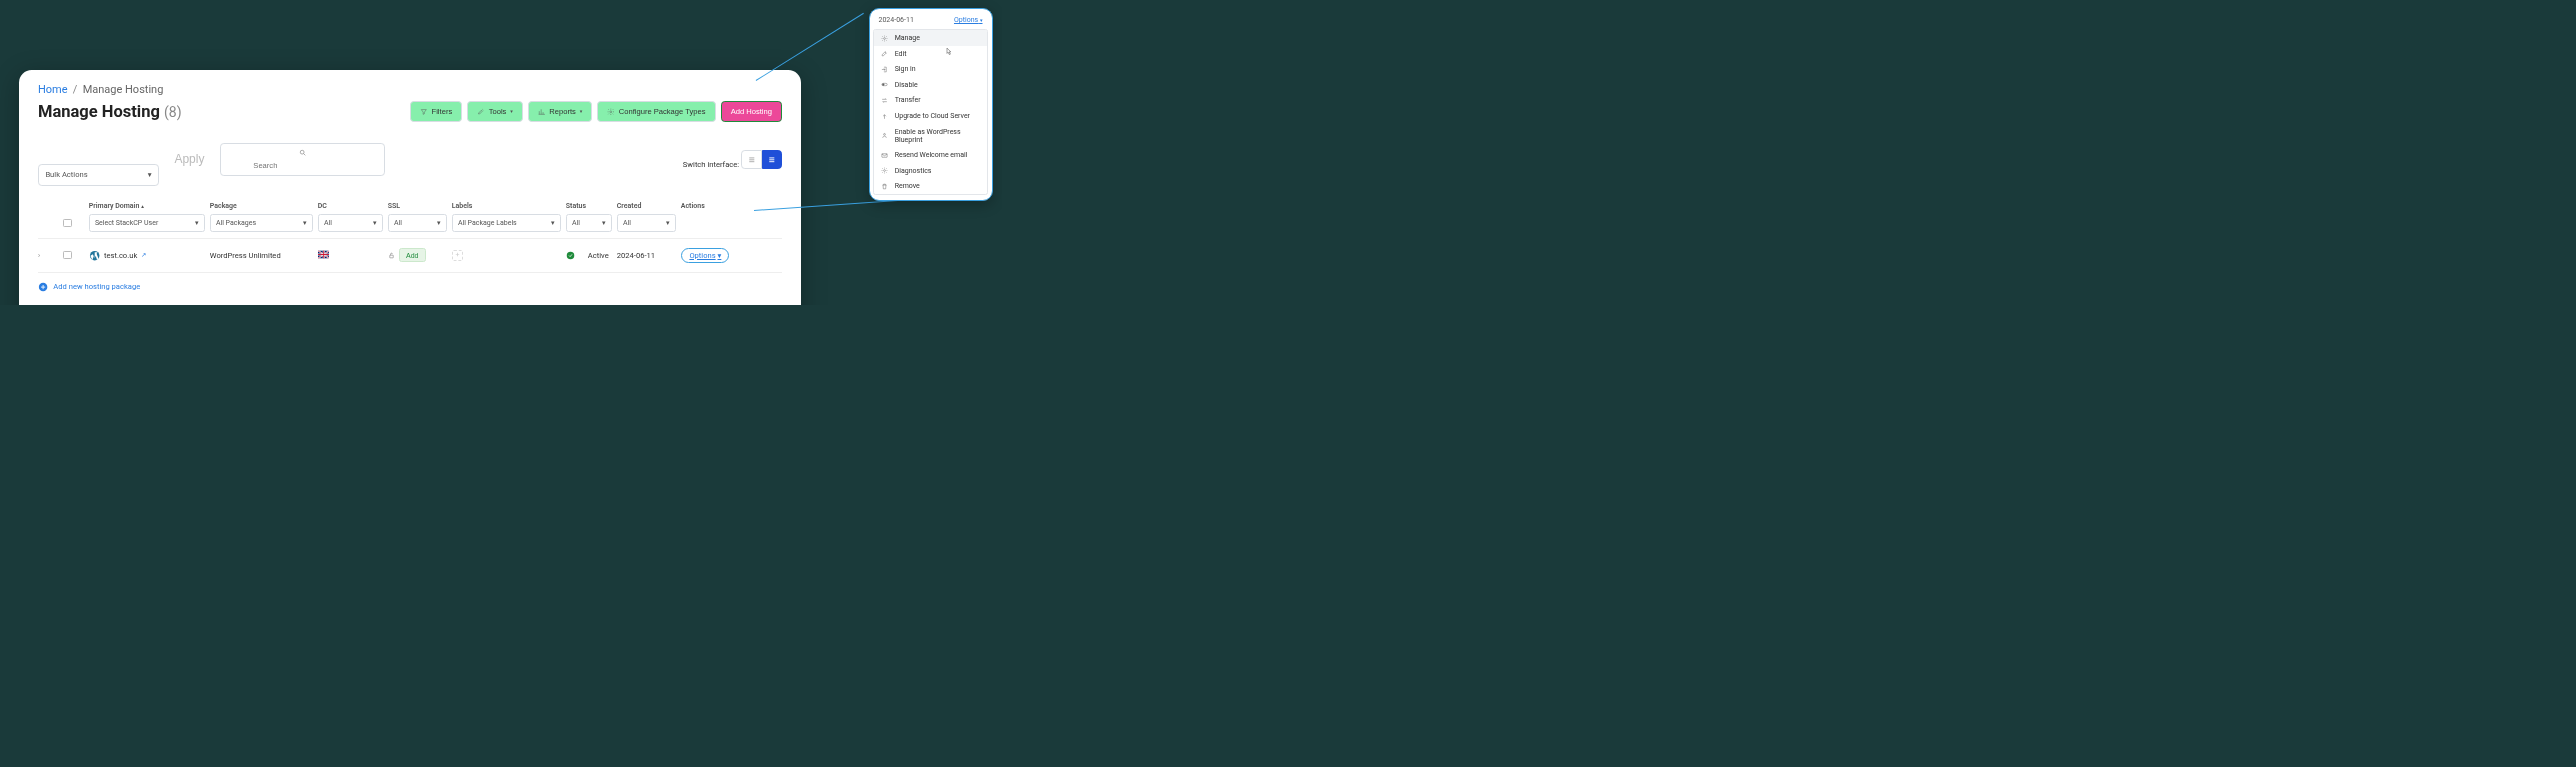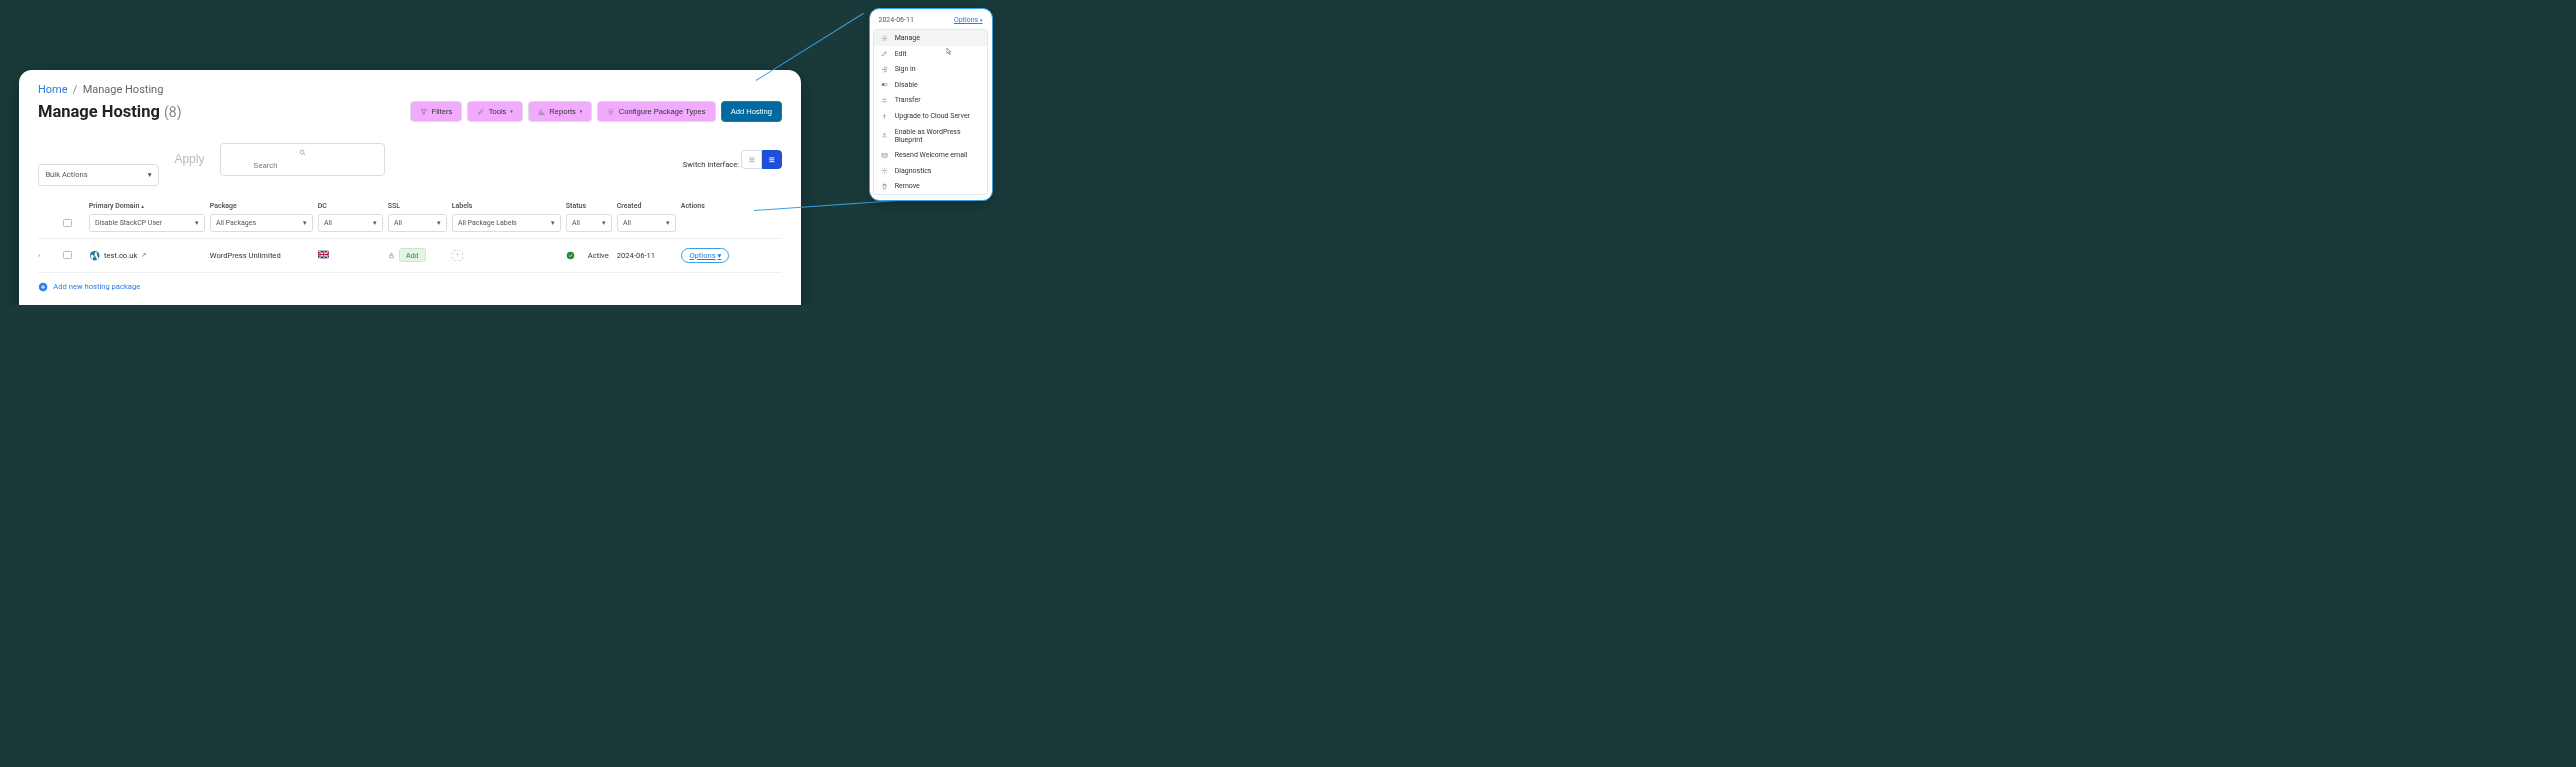--- a/index.html
+++ b/index.html
@@ -15,22 +15,22 @@
   box-shadow: 0 6.4px 25.4px rgba(0,0,0,0.3);
 }
 .breadcrumb { font-size: 11px; margin-bottom: 5.1px; }
 .breadcrumb a { color: #2a7de1; text-decoration: none; }
 .breadcrumb .sep { color: #888; margin: 0 2.5px; }
 .breadcrumb .curr { color: #666; }
 .header-row { display: flex; align-items: center; justify-content: space-between; margin-bottom: 11.4px; }
 .title { font-size: 16.5px; font-weight: 700; color: #222; }
 .title .count { color: #888; font-weight: 400; font-size: 14px; }
 .btn-row { display: flex; gap: 5.1px; }
-.btn { border: 0.6px solid #d8dde3; background: #f0abfc; border-radius: 3.8px; padding: 5.1px 9px; font-size: 7.6px; color: #333; cursor: pointer; display: inline-flex; align-items: center; gap: 3.8px; }
-.btn-primary { background: #0369a1; color: #fff; border-color: #1f8b3b; font-weight: 500; }
+.btn { border: 0.6px solid #d8dde3; background: #86efac; border-radius: 3.8px; padding: 5.1px 9px; font-size: 7.6px; color: #333; cursor: pointer; display: inline-flex; align-items: center; gap: 3.8px; }
+.btn-primary { background: #ec4899; color: #fff; border-color: #1f8b3b; font-weight: 500; }
 .btn .caret { font-size: 5.1px; color: #555; }
 .toolbar { display: flex; align-items: center; justify-content: space-between; margin-bottom: 10.2px; }
 .tb-left { display: flex; gap: 6.4px; align-items: center; }
 .select-like { border: 0.6px solid #d8dde3; border-radius: 3.8px; padding: 5.1px 6.4px; font-size: 7.6px; color: #555; display: flex; align-items: center; justify-content: space-between; min-width: 121px; cursor: pointer; margin-top: 31px; }
 .apply-btn { border: none; background: none; color: #bbb; font-size: 12px; padding: 5.1px 9px; cursor: default; }
 .search-box { border: 0.6px solid #d8dde3; border-radius: 3.8px; padding: 4.5px 6.4px; display: flex; align-items: center; gap: 5.1px; min-width: 165px; flex-direction: column; }
 .search-box input { border: none; outline: none; font-size: 7.6px; flex: 1; }
 .tb-right { display: flex; align-items: flex-end; gap: 2px; }
 .switch-label { font-size: 7.6px; color: #333; }
 .view-toggle { display: flex; }
@@ -187,21 +187,21 @@
       <div>Actions</div>
     </div>
 
     <div class="filter-row">
       <div></div>
       <div>
           <div class="checkbox"></div>
         </div>
       <div>
           <div class="fselect">
-            <span>Disable StackCP User</span>
+            <span>Select StackCP User</span>
             <span class="caret">▾</span>
           </div>
         </div>
       <div>
           <div class="fselect">
             <span>All Packages</span>
             <span class="caret">▾</span>
           </div>
         </div>
       <div>

